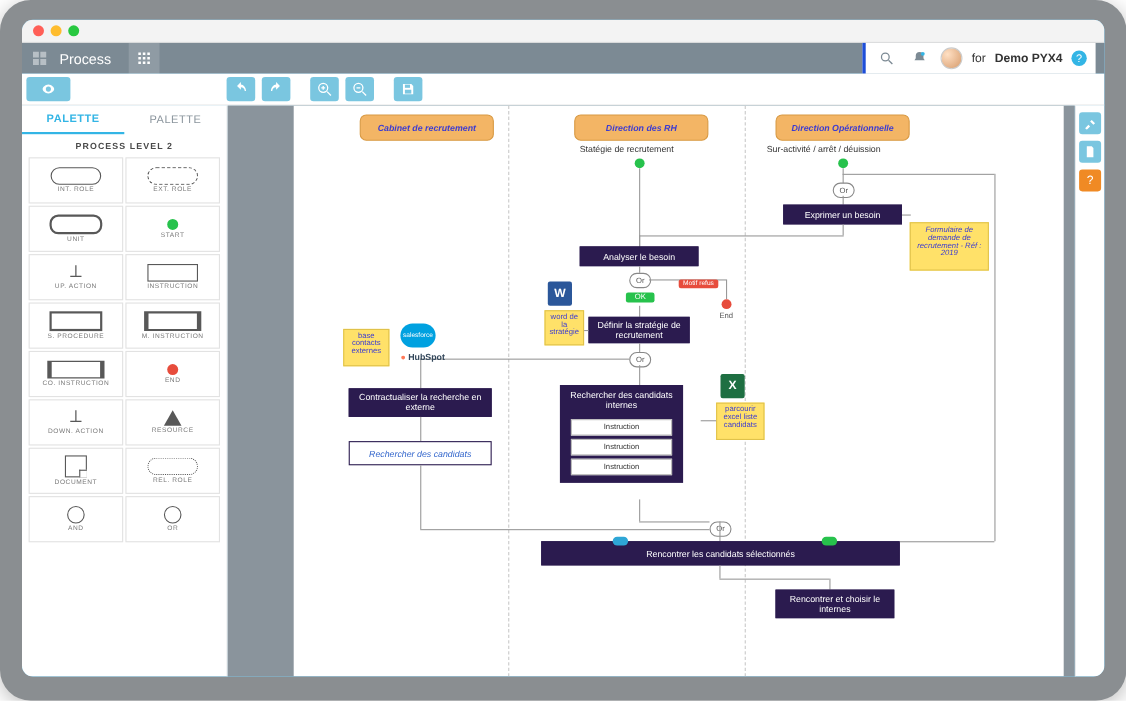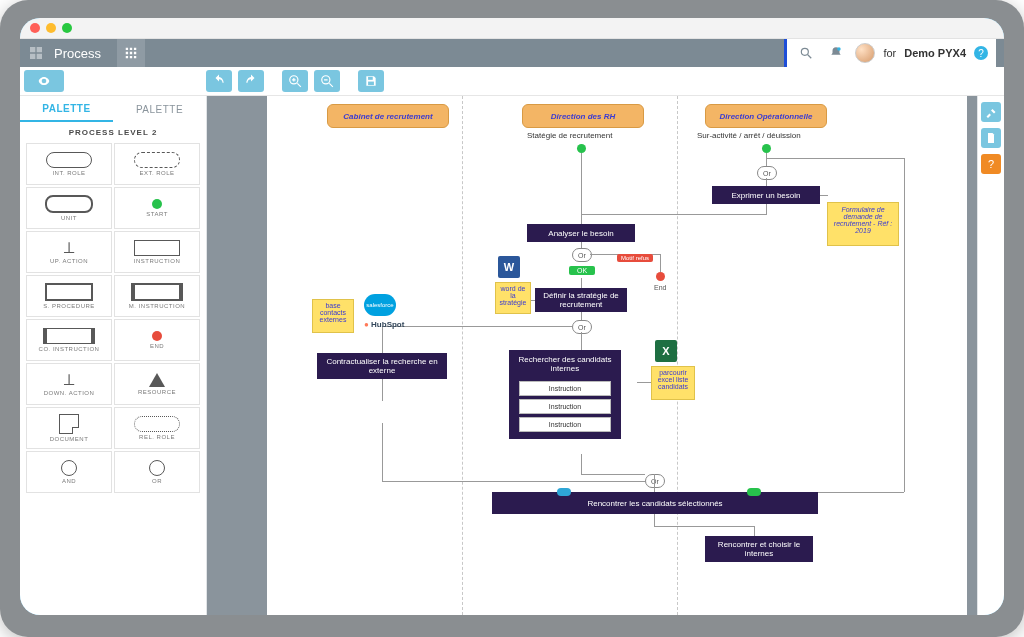--- a/index.html
+++ b/index.html
@@ -17,21 +17,21 @@
   background: #8a8e91;
   border-radius: 28px;
   padding: 18px 20px 22px 20px;
   position: relative;
   box-shadow: 0 4px 18px rgba(0,0,0,0.25);
 }
 .screen {
   background: #7dd3fc;
   width: 100%;
   height: 100%;
-  border-radius: 20px;
+  border-radius: 10px;
   overflow: hidden;
   position: relative;
   display: flex;
   flex-direction: column;
 }
 .titlebar {
   height: 20px;
   background: #f3f3f3;
   display: flex;
   align-items: center;
@@ -459,20 +459,21 @@
           <div class="conn v" style="left:115px; top:230px; height:27px"></div>
           <div class="conn v" style="left:314px; top:236px; height:18px"></div>
 
           <div class="stickybox" style="left:45px; top:203px; width:42px; height:34px">base contacts externes</div>
           <div class="icon-img sf-icon" style="left:97px; top:198px; width:32px; height:22px; border-radius:11px">salesforce</div>
           <div class="hubspot-lbl" style="left:97px; top:224px"><span style="color:#ff7a59">●</span> <span>HubSpot</span></div>
 
           <div class="node" style="left:50px; top:257px; width:130px; height:26px">Contractualiser la recherche en externe</div>
           <div class="conn v" style="left:115px; top:283px; height:22px"></div>
 
+          <div class="node lightblue" style="left:50px; top:305px; width:130px; height:22px">Rechercher des candidats</div>
 
           <div class="big-node" style="left:242px; top:254px; width:112px;">
             <div class="hdr">Rechercher des candidats internes</div>
             <div class="inst-row">Instruction</div>
             <div class="inst-row">Instruction</div>
             <div class="inst-row">Instruction</div>
             <div style="height:4px"></div>
           </div>
 
           <div class="icon-img excel-icon" style="left:388px; top:244px">X</div>

